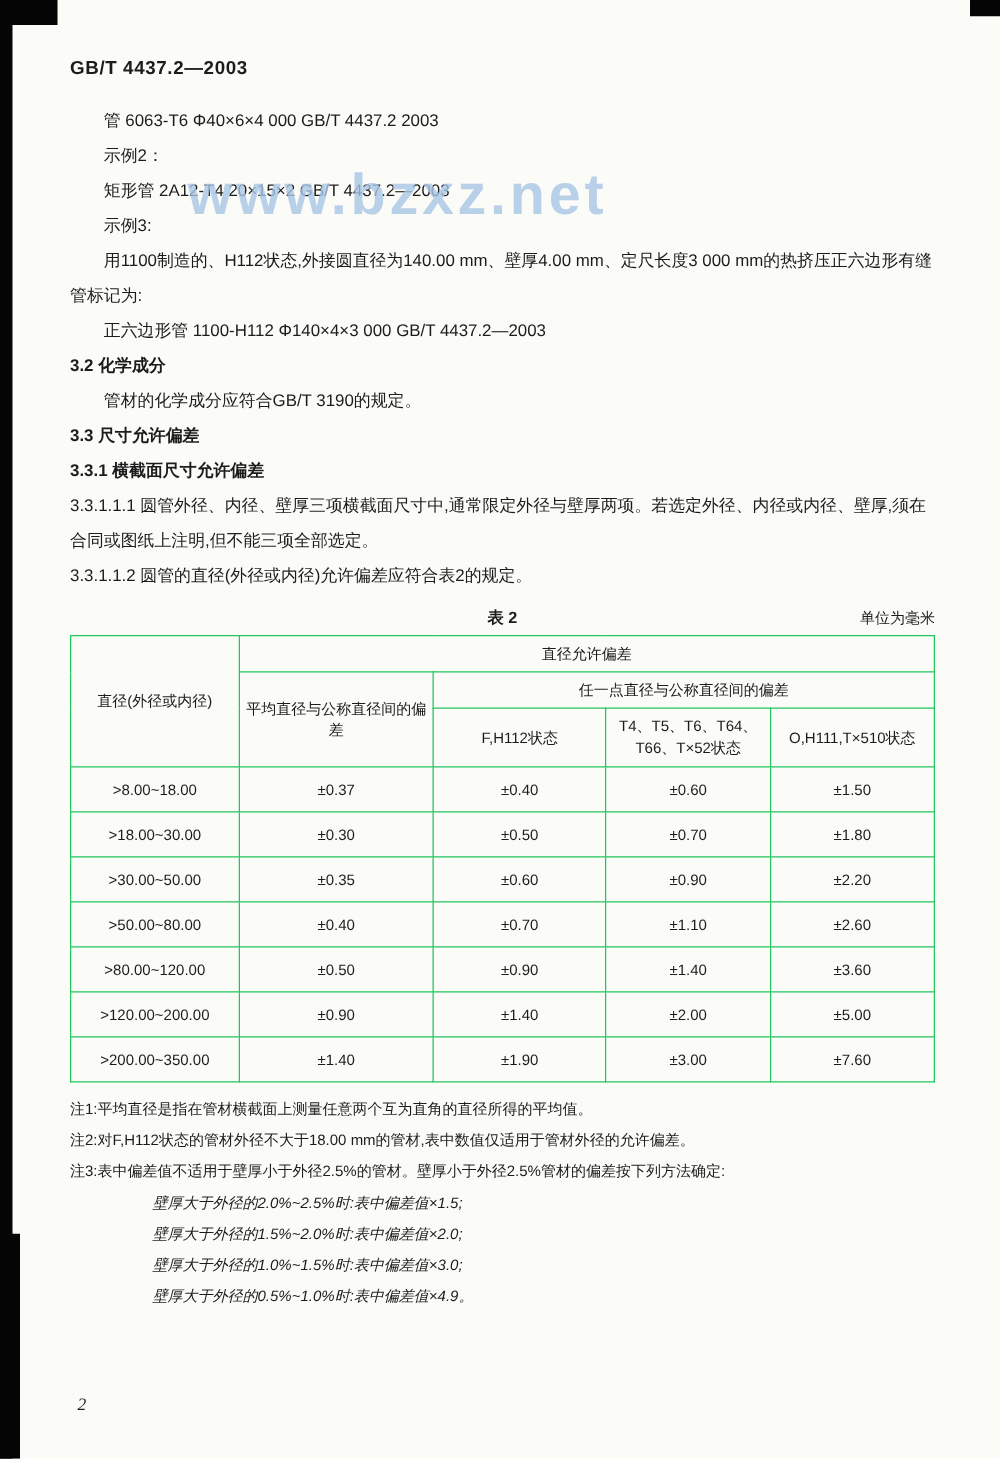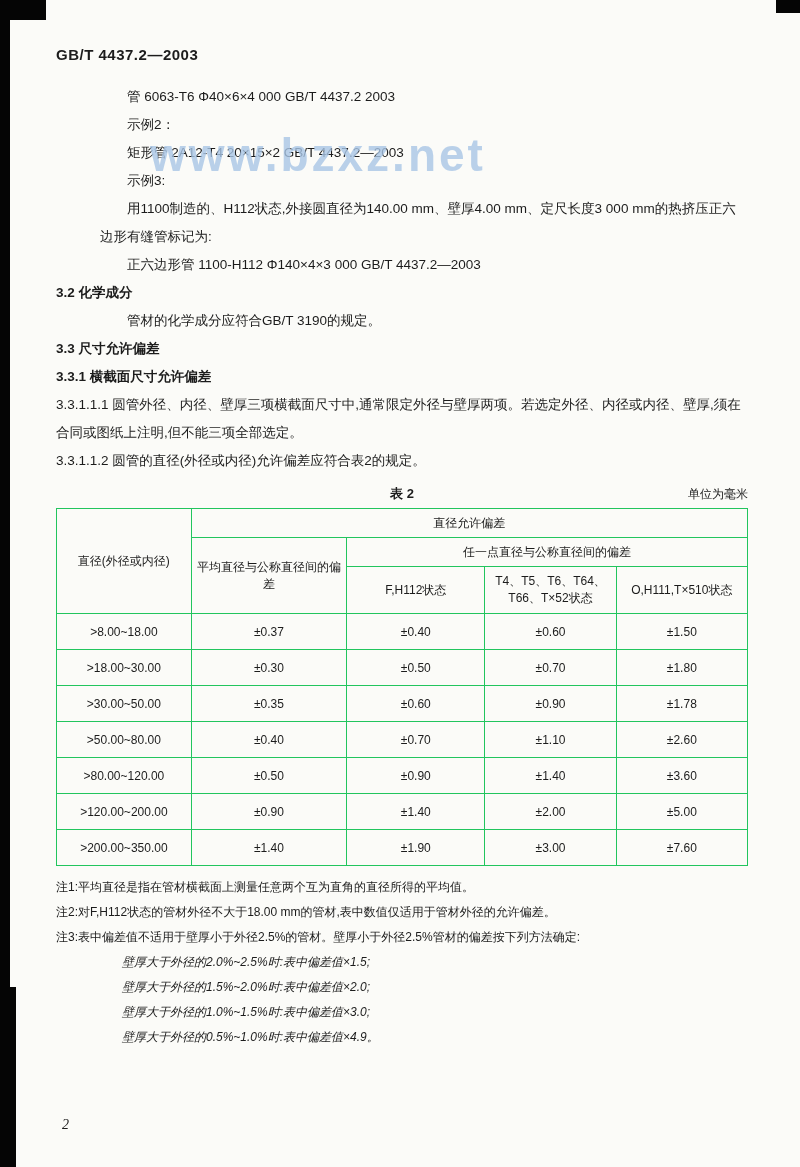--- a/index.html
+++ b/index.html
@@ -48,21 +48,21 @@
     font-weight: bold;
     font-size: 15px;
     margin-bottom: 20px;
     letter-spacing: 0.5px;
   }
   .para {
     font-size: 13.5px;
     line-height: 28px;
     margin: 0;
   }
-  .indent { text-indent: 2em; margin-left: 44px; }
+  .indent { text-indent: 2em; }
   .bold   { font-weight: bold; }
 
   .tbl-caption {
     display: flex;
     align-items: flex-end;
     font-size: 13px;
     margin-top: 10px;
     margin-bottom: 5px;
   }
   .tbl-caption .cap-left  { flex: 1; }
@@ -181,21 +181,21 @@
           <td>±0.30</td>
           <td>±0.50</td>
           <td>±0.70</td>
           <td>±1.80</td>
         </tr>
         <tr>
           <td>&gt;30.00~50.00</td>
           <td>±0.35</td>
           <td>±0.60</td>
           <td>±0.90</td>
-          <td>±1.78</td>
+          <td>±2.20</td>
         </tr>
         <tr>
           <td>&gt;50.00~80.00</td>
           <td>±0.40</td>
           <td>±0.70</td>
           <td>±1.10</td>
           <td>±2.60</td>
         </tr>
         <tr>
           <td>&gt;80.00~120.00</td>

